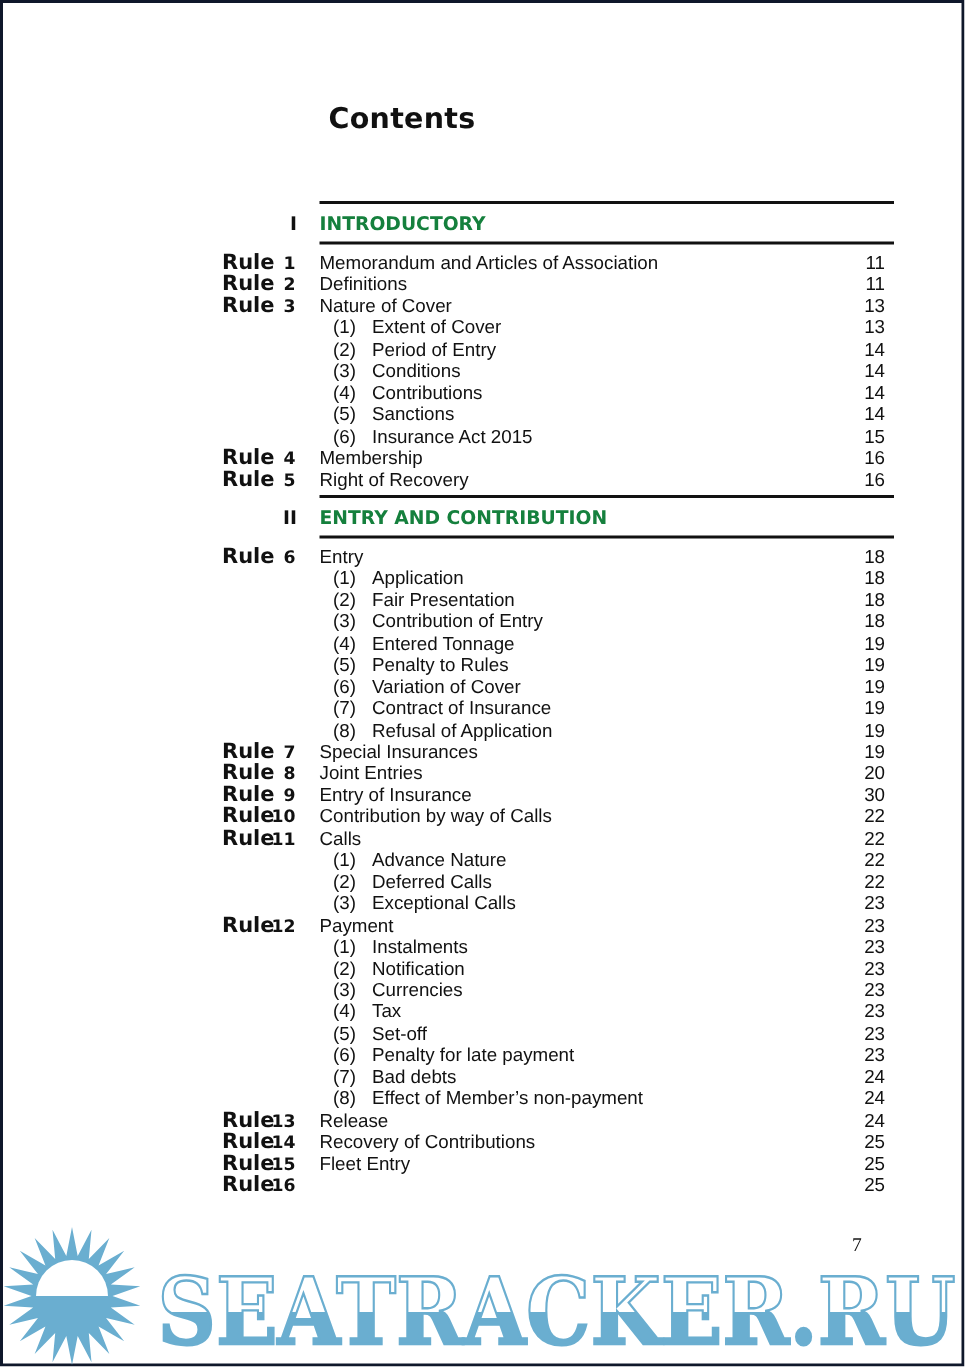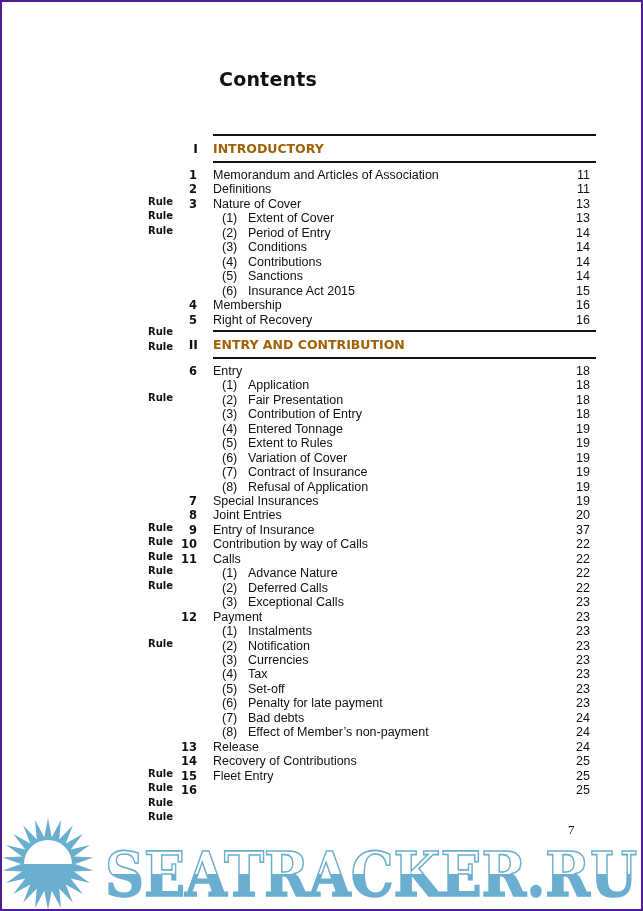--- a/index.html
+++ b/index.html
@@ -1,40 +1,40 @@
 <!DOCTYPE html>
 <html><head>
   <meta charset="utf-8">
   <style>
     html, body { margin: 0; padding: 0; background: #ffffff; }
     body { width: 643px; height: 911px; position: relative; overflow: hidden; }
     .page {
       position: absolute; left: 0; top: 0; width: 639px; height: 907px;
-      border: 2px solid #4c1d95; background: #fff;
+      border: 2px solid #0f172a; background: #fff;
     }
     .title {
       position: absolute; left: 217px; top: 66px;
       font-family: "DejaVu Sans", sans-serif; font-weight: bold; font-size: 19px;
       color: #111; letter-spacing: 0.2px;
     }
     .toc { position: absolute; left: 0; top: 0; width: 643px; }
     .rule-line { position: absolute; left: 211px; width: 383px; height: 2px; background: #111; }
     .section-num {
       position: absolute; width: 196px; text-align: right;
       font-family: "DejaVu Sans", sans-serif; font-weight: bold; font-size: 12.5px; color: #111;
     }
     .section-title {
       position: absolute; left: 211px;
-      font-family: "DejaVu Sans", sans-serif; font-weight: bold; font-size: 12.5px; color: #a16207;
+      font-family: "DejaVu Sans", sans-serif; font-weight: bold; font-size: 12.5px; color: #15803d;
     }
     .row {
       position: absolute; left: 0; width: 643px; height: 14.5px;
       font-family: "Liberation Sans", sans-serif; font-size: 12.5px; color: #111; line-height: 14.5px;
     }
-    .row .rule-label { position: absolute; left: 146px; font-weight: bold; font-family: "DejaVu Sans", sans-serif; font-size: 10px; margin-top: 27px; }
+    .row .rule-label { position: absolute; left: 146px; font-weight: bold; font-family: "DejaVu Sans", sans-serif; font-size: 14px; }
     .row .rule-num { position: absolute; left: 171px; width: 24px; text-align: right; font-weight: bold; font-family: "DejaVu Sans", sans-serif; font-size: 11.5px; }
     .row .entry-title { position: absolute; left: 211px; white-space: nowrap; }
     .row .sub-num { position: absolute; left: 220px; white-space: nowrap; }
     .row .sub-title { position: absolute; left: 246px; white-space: nowrap; }
     .row .page-ref { position: absolute; left: 560px; width: 28px; text-align: right; }
     .page-number {
       position: absolute; left: 566px; top: 820px;
       font-family: "Liberation Serif", serif; font-size: 13px; color: #111;
     }
     .watermark { position: absolute; left: 0; top: 815px; width: 643px; height: 94px; }
@@ -134,21 +134,21 @@
         <span class="sub-title">Contribution of Entry</span>
         <span class="page-ref">18</span>
       </div>
       <div class="row" style="top: 419.75px;">
         <span class="sub-num">(4)</span>
         <span class="sub-title">Entered Tonnage</span>
         <span class="page-ref">19</span>
       </div>
       <div class="row" style="top: 434.2px;">
         <span class="sub-num">(5)</span>
-        <span class="sub-title">Extent to Rules</span>
+        <span class="sub-title">Penalty to Rules</span>
         <span class="page-ref">19</span>
       </div>
       <div class="row" style="top: 448.65px;">
         <span class="sub-num">(6)</span>
         <span class="sub-title">Variation of Cover</span>
         <span class="page-ref">19</span>
       </div>
       <div class="row" style="top: 463.1px;">
         <span class="sub-num">(7)</span>
         <span class="sub-title">Contract of Insurance</span>
@@ -168,21 +168,21 @@
       <div class="row" style="top: 506.45px;">
         <span class="rule-label">Rule</span>
         <span class="rule-num">8</span>
         <span class="entry-title">Joint Entries</span>
         <span class="page-ref">20</span>
       </div>
       <div class="row" style="top: 520.9px;">
         <span class="rule-label">Rule</span>
         <span class="rule-num">9</span>
         <span class="entry-title">Entry of Insurance</span>
-        <span class="page-ref">37</span>
+        <span class="page-ref">30</span>
       </div>
       <div class="row" style="top: 535.35px;">
         <span class="rule-label">Rule</span>
         <span class="rule-num">10</span>
         <span class="entry-title">Contribution by way of Calls</span>
         <span class="page-ref">22</span>
       </div>
       <div class="row" style="top: 549.8px;">
         <span class="rule-label">Rule</span>
         <span class="rule-num">11</span>

